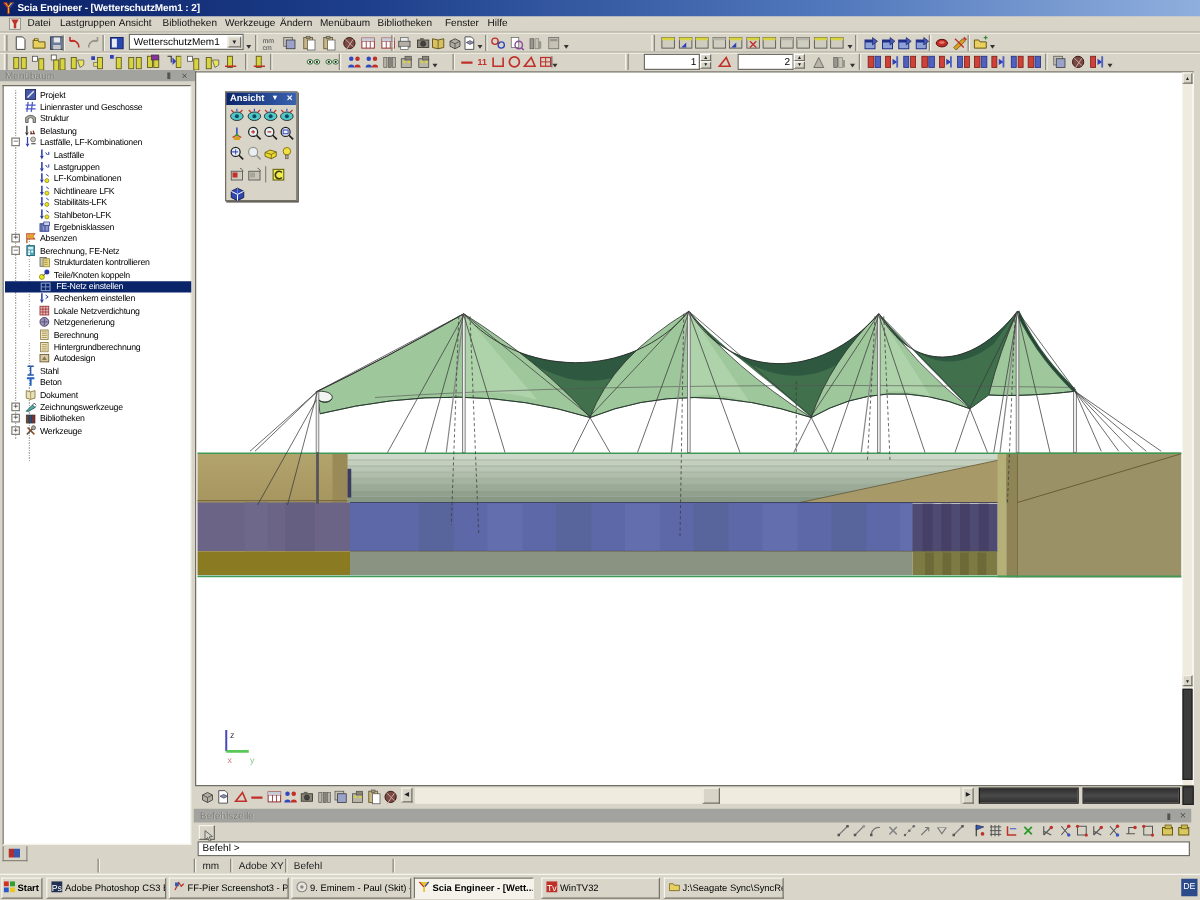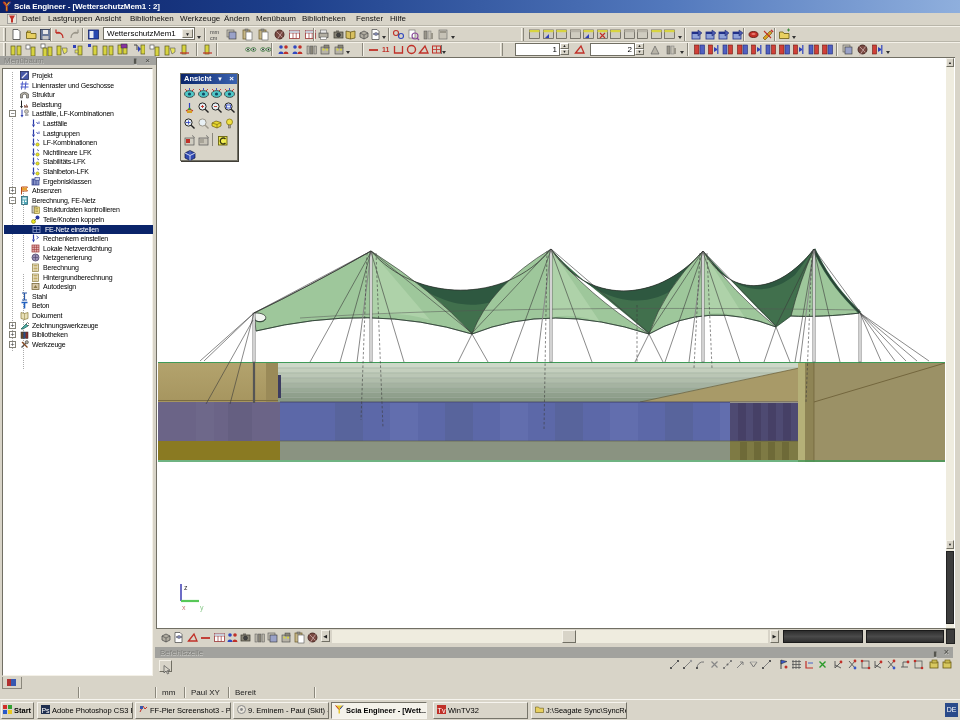--- a/index.html
+++ b/index.html
@@ -1210,26 +1210,27 @@
         <rect x="2" y="4" width="8" height="6" fill="#d8c860" stroke="#6a5a10" stroke-width="0.8"></rect>
         <rect x="4" y="2" width="5" height="3" fill="#c8b850" stroke="#6a5a10" stroke-width="0.6"></rect>
       </svg>
     </div>
     <div class="tbi" style="left:785.0000000000009px;top:12px">
       <svg width="13" height="13" viewBox="0 0 13 13">
         <rect x="2" y="4" width="8" height="6" fill="#d8c860" stroke="#6a5a10" stroke-width="0.8"></rect>
         <rect x="4" y="2" width="5" height="3" fill="#c8b850" stroke="#6a5a10" stroke-width="0.6"></rect>
       </svg>
     </div>
+    <div style="position:absolute;left:3px;top:28px;width:794px;height:12px;background:#fff;border:1px solid #716f64;font-size:8px;line-height:10px;padding-left:3px;color:#000">Befehl &gt;</div>
   </div>
 <div id="statusbar">
     <div class="scell" style="left:78px;width:77px"></div>
     <div class="scell" style="left:155px;width:29px">mm</div>
-    <div class="scell" style="left:184px;width:44px">Paul XY</div>
-    <div class="scell" style="left:228px;width:86px">Bereit</div>
+    <div class="scell" style="left:184px;width:44px">Adobe XY</div>
+    <div class="scell" style="left:228px;width:86px">Befehl</div>
     <div class="scell" style="left:314px;width:645px"></div>
   </div>
 <div id="taskbar">
     <div class="task" style="left:1px;width:33px;font-weight:bold;padding:0 1px;font-size:7.5px"><span class="ti"><svg width="9" height="9" viewBox="0 0 9 9">
           <rect x="0" y="0" width="4" height="4" fill="#d03028"></rect>
           <rect x="5" y="0" width="4" height="4" fill="#30a030"></rect>
           <rect x="0" y="5" width="4" height="4" fill="#2858c8"></rect>
           <rect x="5" y="5" width="4" height="4" fill="#e8c820"></rect>
         </svg></span>Start</div>
     <div class="task" style="left:37px;width:96px"><span class="ti"><svg width="9" height="9" viewBox="0 0 9 9">

